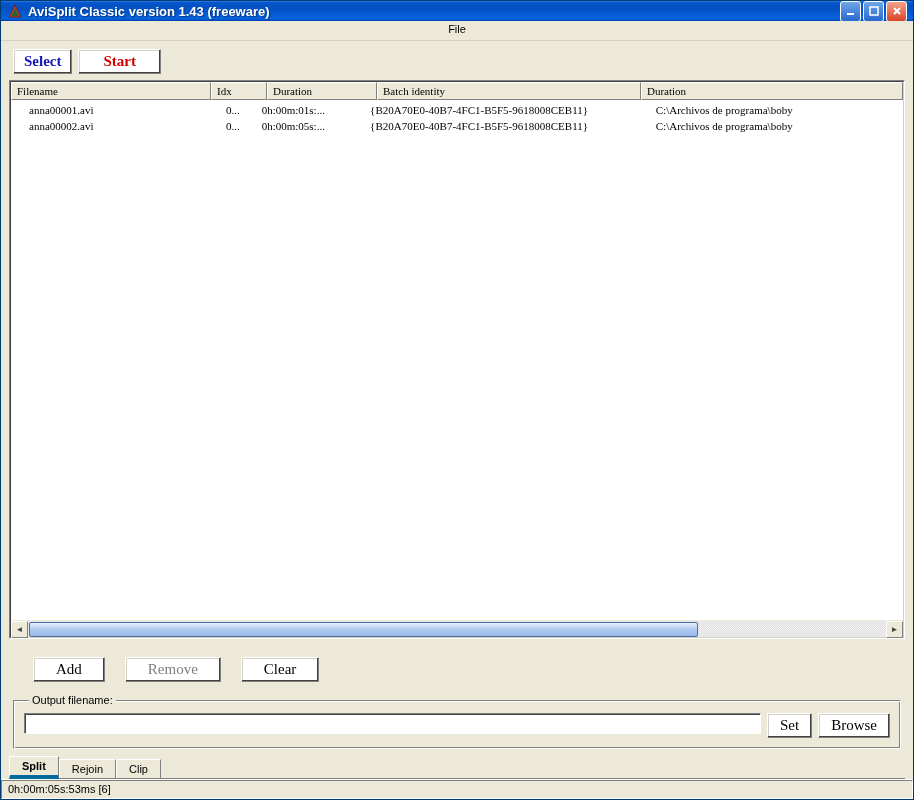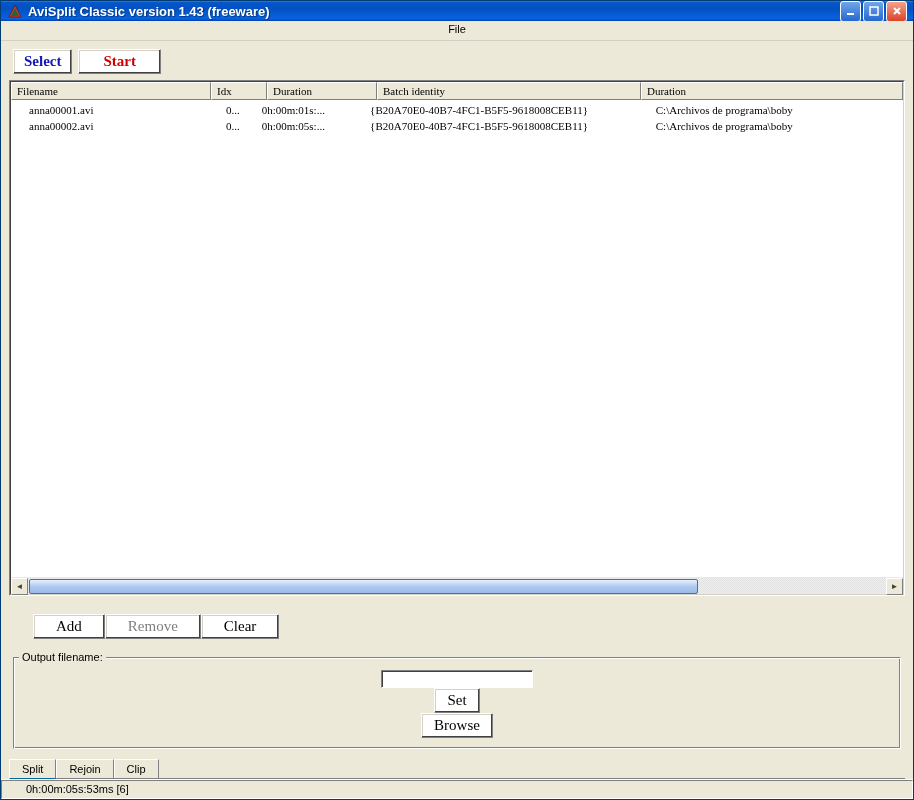--- a/index.html
+++ b/index.html
@@ -47,33 +47,33 @@
 .listview-inner { border: 1px solid #404040; border-right-color: #d4d0c8; border-bottom-color: #d4d0c8; flex: 1; display: flex; flex-direction: column; min-height: 0; font-family: Liberation Serif, serif; }
 .list-headers { display: flex; height: 18px; flex-shrink: 0; }
 .col-head { background: #ece9d8; border: 1px solid; border-color: #fff #808080 #808080 #fff; padding: 2px 5px; font-size: 11px; white-space: nowrap; overflow: hidden; cursor: default; }
 .list-body { flex: 1; background: #fff; overflow: hidden; }
 .row { display: flex; height: 16px; align-items: flex-end; padding-left: 13px; }
 .cell { padding: 0 5px; white-space: nowrap; overflow: hidden; font-size: 11px; }
 .hscroll { height: 17px; background: #dedbce; display: flex; border-top: 1px solid #ece9d8; flex-shrink: 0; }
 .scroll-btn { width: 17px; height: 17px; background: #ece9d8; border: 1px solid; border-color: #fff #808080 #808080 #fff; display: flex; align-items: center; justify-content: center; font-size: 8px; color: #404040; cursor: default; }
 .scroll-track { flex: 1; background: repeating-conic-gradient(#e0e0e0 0% 25%, #f0f0f0 0% 50%) 50%/2px 2px; display: flex; align-items: center; }
 .scroll-thumb { height: 15px; background: linear-gradient(to bottom, #e8f0fc, #aec9f0, #9ab9e8); border: 1px solid #4e6e9e; border-radius: 2px; margin: 0 1px; cursor: default; }
-.mid-buttons { display: flex; gap: 0; padding: 18px 0 18px 24px; }
+.mid-buttons { display: flex; gap: 20px; padding: 18px 0 18px 24px; }
 .mid-btn { padding: 3px 22px; }
 .btn-disabled { color: #808080; text-shadow: 1px 1px 0 #fff; }
 .fieldset { border: 1px solid #808080; border-right-color: #fff; border-bottom-color: #fff; box-shadow: 1px 1px 0 #fff inset, -1px -1px 0 #808080 inset; margin: 0 4px 6px 4px; padding: 12px 10px 10px 10px; position: relative; }
-.fieldset-legend { position: absolute; top: -7px; left: 5px; background: #ece9d8; padding: 0 3px; font-size: 11px; }
-.field-row { display: flex; gap: 0; align-items: center; flex-direction: column; }
+.fieldset-legend { position: absolute; top: -7px; left: 15px; background: #ece9d8; padding: 0 3px; font-size: 11px; }
+.field-row { display: flex; gap: 6px; align-items: flex-start; }
 .text-input { flex: 1; height: 21px; background: #fff; border: 1px solid #808080; border-right-color: #fff; border-bottom-color: #fff; box-shadow: inset 1px 1px 0 #404040; padding: 2px 4px; font-family: Tahoma, sans-serif; font-size: 11px; }
 .small-btn { padding: 3px 12px; }
 .tabs { display: flex; align-items: flex-end; height: 22px; border-bottom: 1px solid #808080; margin-top: 2px; }
 .tab { background: #ece9d8; border: 1px solid; border-color: #fff #808080 #808080 #fff; border-bottom: none; padding: 3px 12px; font-size: 11px; margin-right: 0; cursor: default; }
-.tab.active { font-weight: normal; border-bottom: 1px solid #0369a1; margin-bottom: -1px; position: relative; z-index: 1; }
+.tab.active { font-weight: bold; border-bottom: 4px solid #0369a1; margin-bottom: -1px; position: relative; z-index: 1; }
 .statusbar { height: 20px; background: #ece9d8; display: flex; border-top: 1px solid #fff; }
-.status-pane { border: 1px solid; border-color: #808080 #fff #fff #808080; padding: 2px 24px; font-size: 11px; }
+.status-pane { border: 1px solid; border-color: #808080 #fff #fff #808080; padding: 2px 6px; font-size: 11px; }
 .status-pane:first-child { width: 248px; }
 .status-pane:last-child { flex: 1; }
 </style>
 </head>
 <body>
 
 <div class="window">
   <div class="titlebar">
     <span class="titlebar-icon">
       <svg width="16" height="16" viewBox="0 0 16 16">

